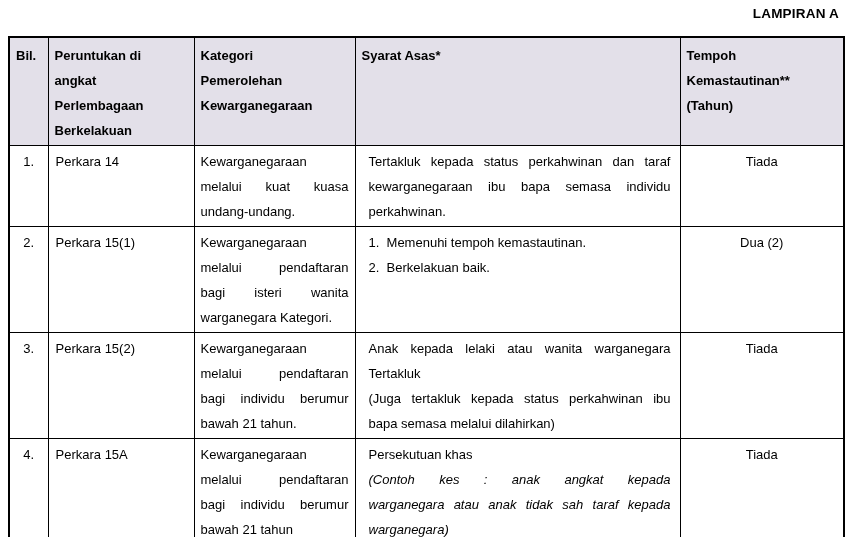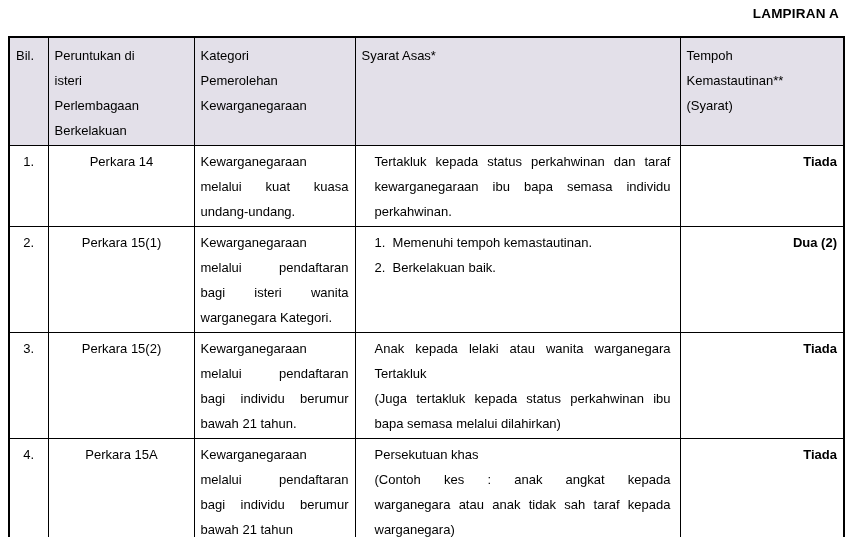--- a/index.html
+++ b/index.html
@@ -36,45 +36,45 @@
   .tbl th, .tbl td {
     border: 1px solid #000000;
     vertical-align: top;
     font-size: 13px;
     line-height: 25px;
     padding: 3px 6px 2px 6px;
     overflow: hidden;
   }
   .tbl thead th {
     background: #e3e0e9;
-    font-weight: normal;
+    font-weight: bold;
     text-align: center;
     height: 90px;
     padding-top: 5px;
   }
   col.w-bil { width: 39px; }
   col.w-per { width: 146px; }
   col.w-kat { width: 161px; }
   col.w-sya { width: 325px; }
   col.w-tem { width: 164px; }
   td.c-bil { text-align: center; }
-  td.c-per { text-align: center; padding-left: 7px; }
+  td.c-per { text-align: left; padding-left: 7px; }
   td.c-kat { text-align: left; }
-  td.c-sya { text-align: left; padding-left: 19px; padding-right: 9px; }
-  td.c-tem { text-align: right; font-weight: bold; }
+  td.c-sya { text-align: left; padding-left: 13px; padding-right: 9px; }
+  td.c-tem { text-align: center; }
   tr.r1 td { height: 73px; }
   tr.r2 td { height: 96px; }
   tr.r3 td { height: 92px; }
   tr.r4 td { height: 118px; }
   .line { text-align: left; }
   .line.just {
     text-align: justify;
     text-align-last: justify;
   }
-  .line.ital { }
+  .line.ital { font-style: italic; }
 </style>
 </head>
 <body>
 
 <div class="page">
 
   <div class="lampiran">LAMPIRAN A</div>
 
   <table class="tbl">
     <colgroup>
@@ -84,36 +84,36 @@
         <col class="w-sya">
         <col class="w-tem">
     </colgroup>
     <thead>
       <tr>
         <th>
             <div class="line">Bil.</div>
           </th>
         <th>
             <div class="line">Peruntukan di</div>
-            <div class="line">isteri</div>
+            <div class="line">angkat</div>
             <div class="line">Perlembagaan</div>
             <div class="line">Berkelakuan</div>
           </th>
         <th>
             <div class="line">Kategori</div>
             <div class="line">Pemerolehan</div>
             <div class="line">Kewarganegaraan</div>
           </th>
         <th>
             <div class="line">Syarat Asas*</div>
           </th>
         <th>
             <div class="line">Tempoh</div>
             <div class="line">Kemastautinan**</div>
-            <div class="line">(Syarat)</div>
+            <div class="line">(Tahun)</div>
           </th>
       </tr>
     </thead>
     <tbody>
       <tr class="r1">
         <td class="c-bil">1.</td>
         <td class="c-per">Perkara 14</td>
         <td class="c-kat">
             <div class="line">Kewarganegaraan</div>
             <div class="line just">melalui kuat kuasa</div>

